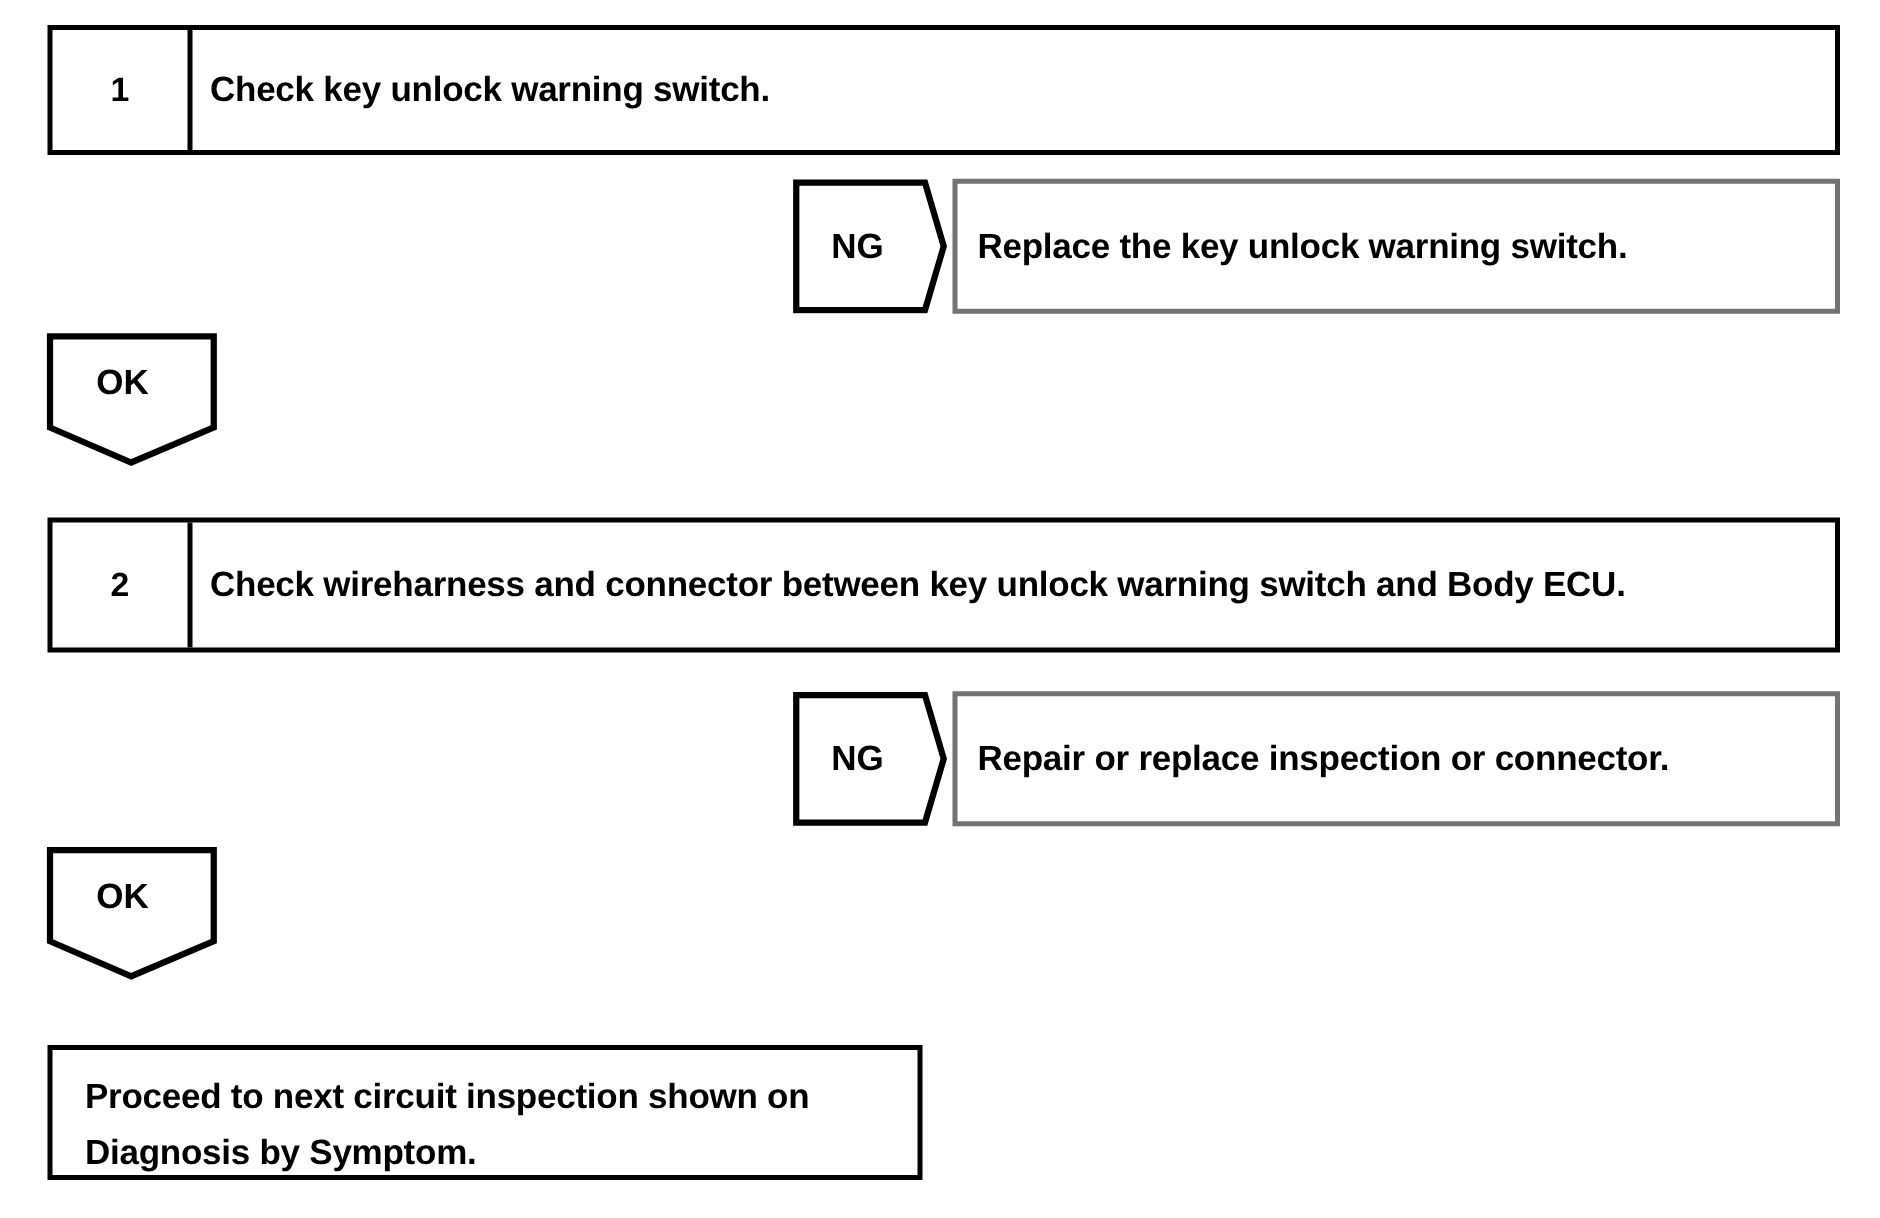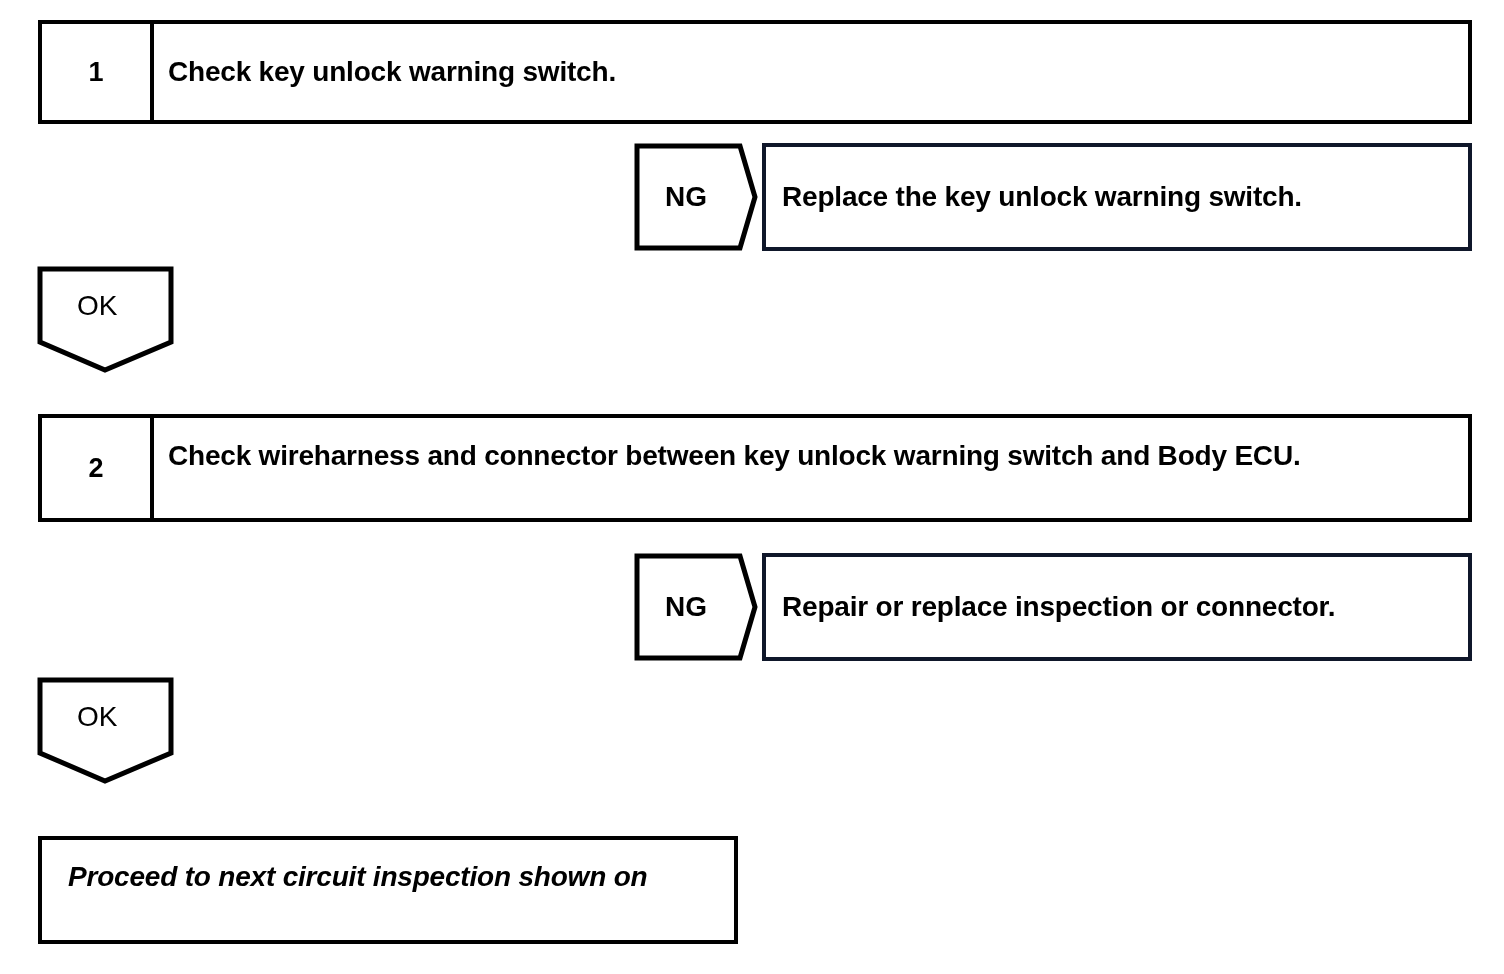--- a/index.html
+++ b/index.html
@@ -87,21 +87,21 @@
     display: flex;
     align-items: center;
     justify-content: center;
     font-size: 28px;
     font-weight: bold;
     line-height: 1;
   }
   .result-box {
     position: absolute;
     box-sizing: border-box;
-    border: 4px solid #0f172a;
+    border: 4px solid #737373;
     background: #ffffff;
     display: flex;
     align-items: center;
     padding-left: 16px;
   }
   .result-text {
     font-size: 28px;
     font-weight: bold;
     line-height: 1.13;
     letter-spacing: -0.2px;
@@ -117,39 +117,38 @@
     display: block;
     position: absolute;
     left: 0;
     top: 0;
   }
   .ok-label {
     position: absolute;
     left: 40px;
     top: 26px;
     font-size: 28px;
-    font-weight: normal;
+    font-weight: bold;
     line-height: 1;
   }
 
   
   .terminal-box {
     position: absolute;
     box-sizing: border-box;
     border: 4px solid #000000;
     background: #ffffff;
     padding: 14px 10px 10px 26px;
   }
   .terminal-line {
     font-size: 28px;
     font-weight: bold;
     line-height: 1.62;
     letter-spacing: -0.2px;
     white-space: nowrap;
-    font-style: italic;
   }
 </style>
 </head>
 <body>
 
 <div id="canvas">
 
   <div class="step-box" style="left:38px; top:20px; width:1434px; height:104px;">
     <div class="step-num-cell">
       <span class="step-num">1</span>
@@ -175,21 +174,21 @@
     <svg width="137" height="107" viewBox="0 0 137 107" xmlns="http://www.w3.org/2000/svg">
       <polygon points="3,3 134,3 134,76 68,104 3,76" fill="#ffffff" stroke="#000000" stroke-width="5" stroke-linejoin="miter"></polygon>
     </svg>
     <div class="ok-label">OK</div>
   </div>
 
   <div class="step-box" style="left:38px; top:414px; width:1434px; height:108px;">
     <div class="step-num-cell">
       <span class="step-num">2</span>
     </div>
-    <div class="step-text-cell" style="align-items:flex-start; padding-top:22px;">
+    <div class="step-text-cell" style="align-items:flex-start; padding-top:22px;margin-top:12px;">
       <span class="step-text"><span>Check wireharness and connector between key unlock warning switch and Body ECU</span><span class="period">.</span></span>
     </div>
   </div>
 
   <div class="ng-row" style="left:634px; top:553px; width:838px; height:108px;">
     <div class="ng-tag">
       <svg width="124" height="108" viewBox="0 0 124 108" xmlns="http://www.w3.org/2000/svg">
         <polygon points="3,3 106,3 121,54 106,105 3,105" fill="#ffffff" stroke="#000000" stroke-width="5" stroke-linejoin="miter"></polygon>
       </svg>
       <div class="ng-label">NG</div>
@@ -201,15 +200,16 @@
 
   <div class="ok-tag" style="left:37px; top:677px;">
     <svg width="137" height="107" viewBox="0 0 137 107" xmlns="http://www.w3.org/2000/svg">
       <polygon points="3,3 134,3 134,76 68,104 3,76" fill="#ffffff" stroke="#000000" stroke-width="5" stroke-linejoin="miter"></polygon>
     </svg>
     <div class="ok-label">OK</div>
   </div>
 
   <div class="terminal-box" style="left:38px; top:836px; width:700px; height:108px;">
     <div class="terminal-line">Proceed to next circuit inspection shown on</div>
+    <div class="terminal-line">Diagnosis by Symptom.</div>
   </div>
 
 </div>
 
 </body></html>

